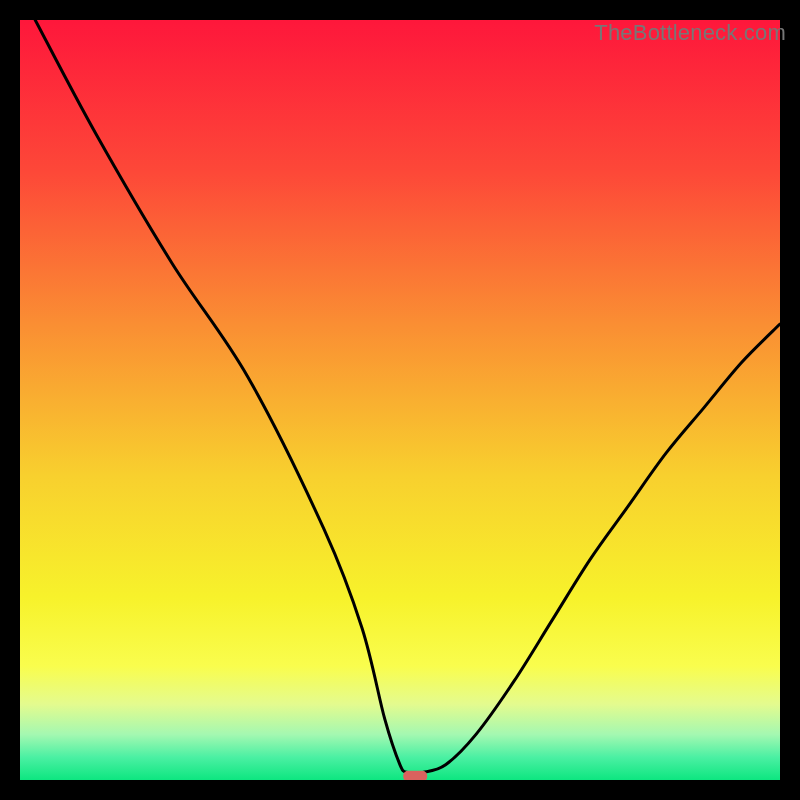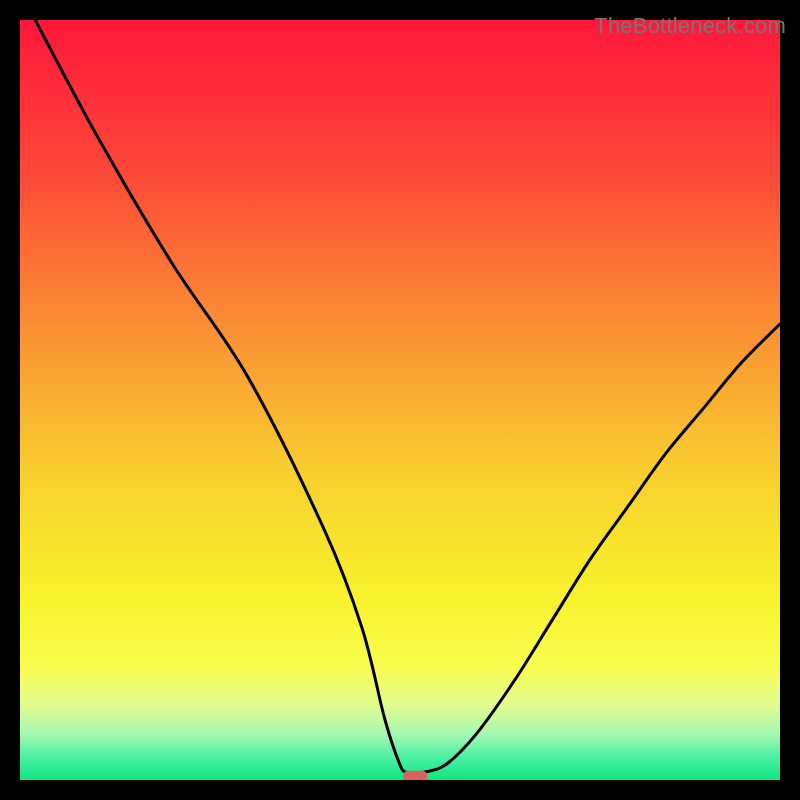--- a/index.html
+++ b/index.html
@@ -12,21 +12,21 @@
     overflow: hidden;
   }
   .outer {
     width: 800px;
     height: 800px;
     background: #000;
     position: relative;
   }
   .watermark {
     position: absolute;
-    top: 13px;
+    top: 20px;
     right: 14px;
     color: #777;
     font-size: 22px;
     font-weight: 500;
     letter-spacing: 0.2px;
     z-index: 5;
   }
   .plot {
     position: absolute;
     left: 20px;

